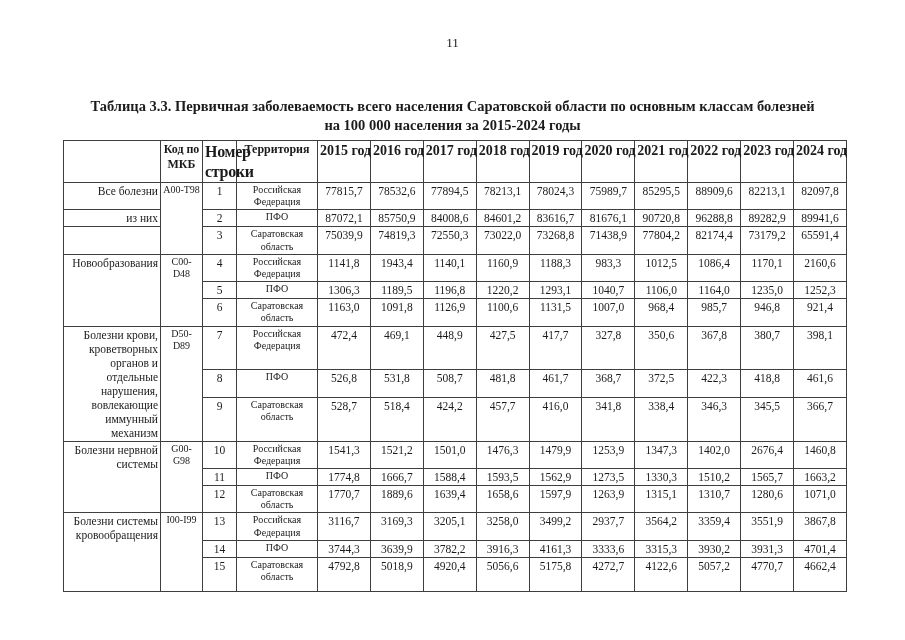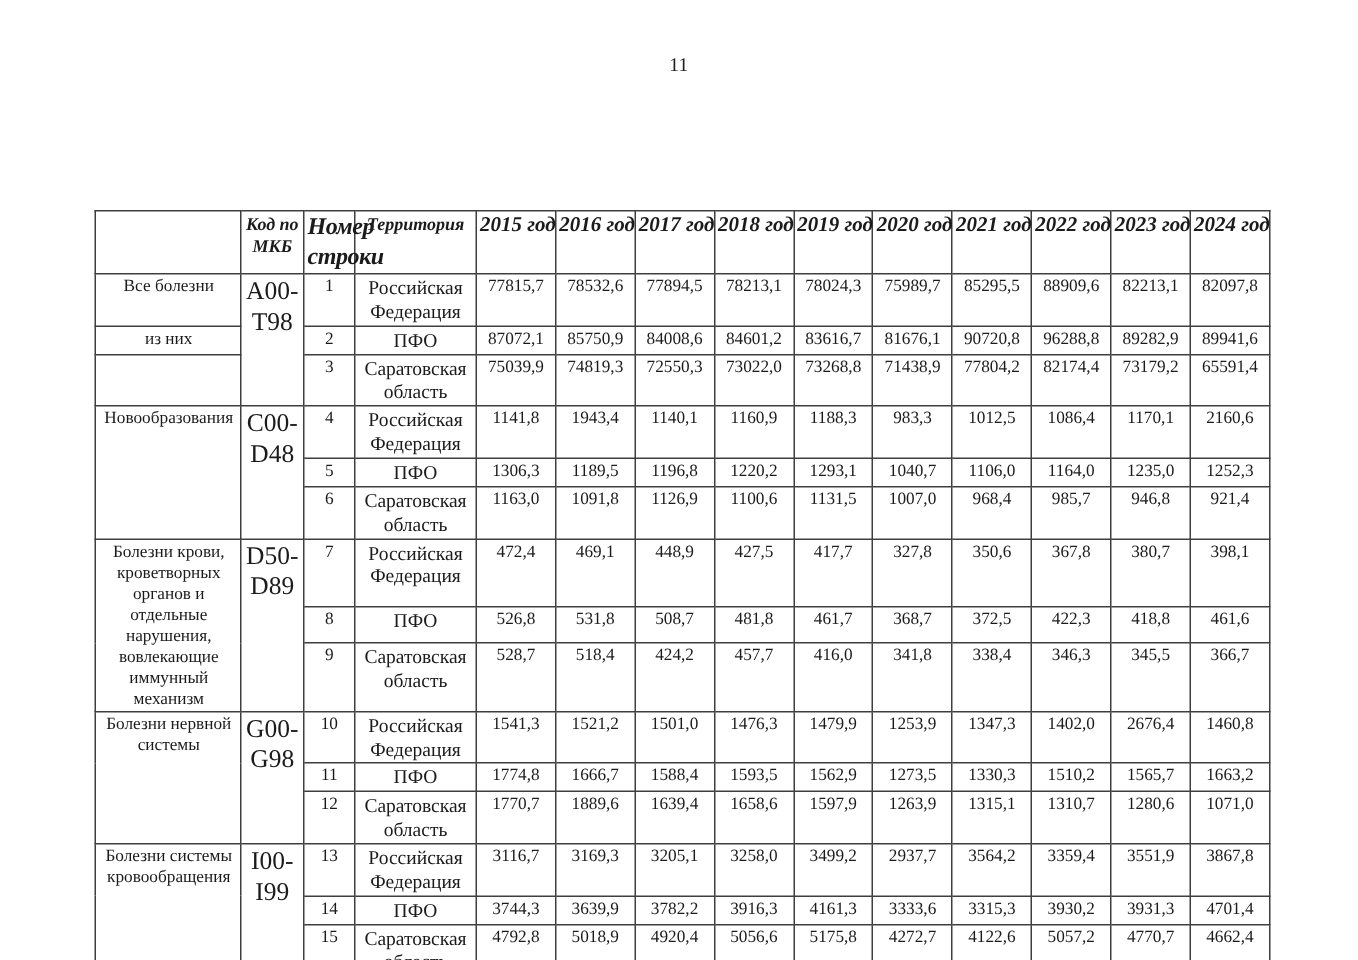--- a/index.html
+++ b/index.html
@@ -30,36 +30,38 @@
   table.morbidity col.c2 { width: 34px; }
   table.morbidity col.c3 { width: 81px; }
   table.morbidity col.cy { width: 52.9px; }
   th, td {
     border: 1px solid #3f3f3f;
     padding: 1px 2px;
     vertical-align: top;
     text-align: center;
     line-height: 1.22;
   }
-  thead th { font-weight: bold; font-size: 12px; font-style: italic; }
+  thead th { font-weight: bold; font-size: 12px; }
   thead th.h2 { font-size: 16px; letter-spacing: -0.3px; }
   thead th.year { font-size: 14px; white-space: nowrap; }
-  td.disease { text-align: center; padding-left: 3px; font-size: 11.5px; }
-  td.code { font-size: 17px; }
+  td.disease { text-align: right; padding-left: 3px; font-size: 11.5px; }
+  td.code { font-size: 10px; }
   td.num { font-size: 11.5px; }
-  td.terr { font-size: 13px; }
+  td.terr { font-size: 10px; }
   td.val { font-size: 11.5px; }
   tbody tr.tall-last td { padding-bottom: 8px; }
 </style>
 </head>
 <body>
 
 <div class="page-number">11</div>
 
 <div class="doc-title">
+  <div>Таблица 3.3. Первичная заболеваемость всего населения Саратовской области по основным классам болезней</div>
+  <div>на 100 000 населения за 2015-2024 годы</div>
 </div>
 
 <table class="morbidity">
   <colgroup>
     <col class="c0">
       <col class="c1">
       <col class="c2">
       <col class="c3">
     <col class="cy" span="10">
   </colgroup>

